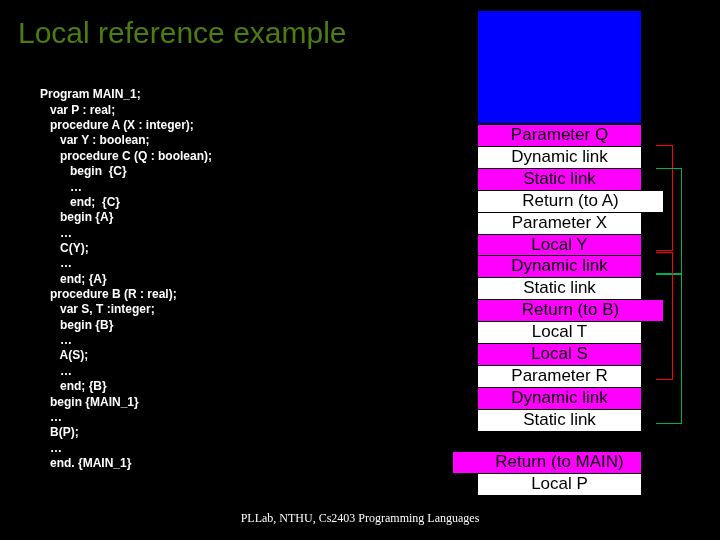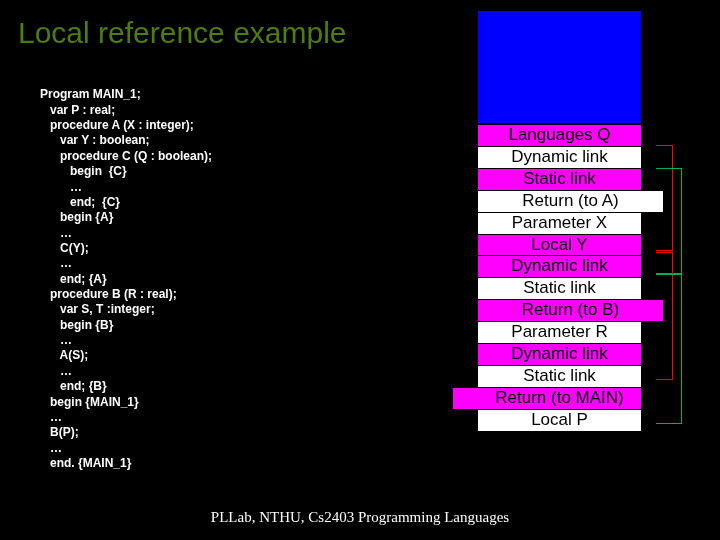--- a/index.html
+++ b/index.html
@@ -27,21 +27,21 @@
     font-weight: bold;
     white-space: pre;
   }
   .footer {
     position: absolute;
     bottom: 14px;
     left: 0;
     right: 0;
     text-align: center;
     color: #fff;
-    font-size: 15px;
+    font-size: 12px;
     font-family: Georgia, 'Times New Roman', serif;
   }
   .stack-region {
     position: absolute;
     right: 18px;
     top: 10px;
     width: 250px;
   }
   .blue-top {
     background: #0000ff;
@@ -61,21 +61,21 @@
     text-align: center;
     font-size: 17px;
     line-height: 1.23;
     color: #000;
     font-family: Arial, sans-serif;
     border-top: 1px solid #000;
   }
   .magenta { background: #ff00ff; }
   .white   { background: #ffffff; }
   .wide-right { margin-right: -22px; }
-  .wide-left  { margin-left: -25px; padding-left: 25px; }
+  .wide-left  { margin-left: -25px; padding-left: 25px; margin-top: 20px; }
   .links {
     position: absolute;
     top: 0;
     right: 1px;
     width: 45px;
     height: 100%;
     pointer-events: none;
   }
   .link {
     position: absolute;
@@ -113,29 +113,31 @@
 <span>   begin {MAIN_1}</span>
 <span>   …</span>
 <span>   B(P);</span>
 <span>   …</span>
 <span>   end. {MAIN_1}</span>
 </div>
 
 <div class="stack-region">
   <div class="blue-top"></div>
   <div class="stack">
-    <div class="cell magenta">Languages Q</div>
+    <div class="cell magenta">Parameter Q</div>
     <div class="cell white">Dynamic link</div>
     <div class="cell magenta">Static link</div>
     <div class="cell white wide-right">Return (to A)</div>
     <div class="cell white">Parameter X</div>
     <div class="cell magenta">Local Y</div>
     <div class="cell magenta">Dynamic link</div>
     <div class="cell white">Static link</div>
     <div class="cell magenta wide-right">Return (to B)</div>
+    <div class="cell white">Local T</div>
+    <div class="cell magenta">Local S</div>
     <div class="cell white">Parameter R</div>
     <div class="cell magenta">Dynamic link</div>
     <div class="cell white">Static link</div>
     <div class="cell magenta wide-left">Return (to MAIN)</div>
     <div class="cell white">Local P</div>
   </div>
 
   <div class="links">
     <div class="link" style="top:135px;height:106px;width:17px;"></div>
     <div class="link green" style="top:158px;height:106px;width:26px;"></div>

